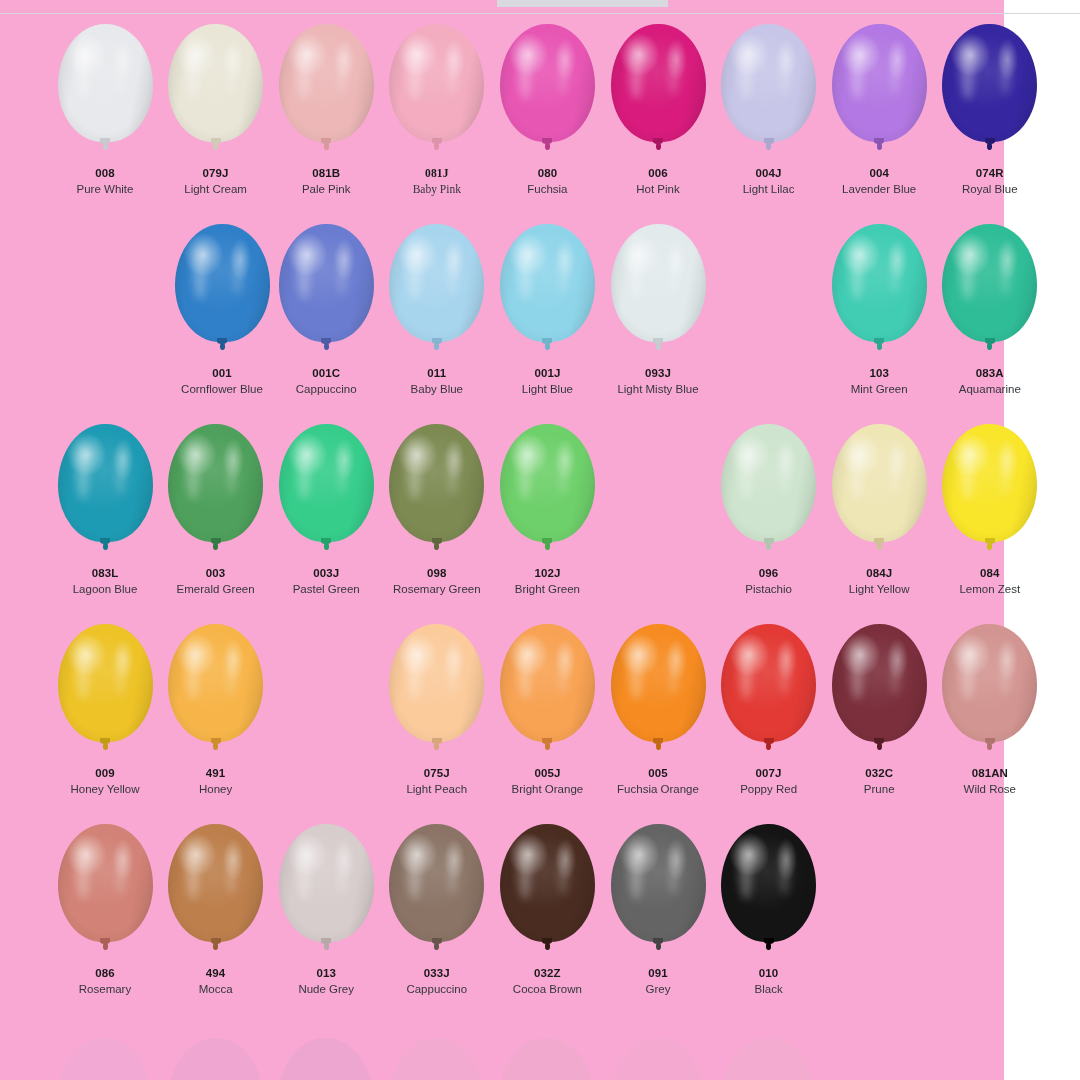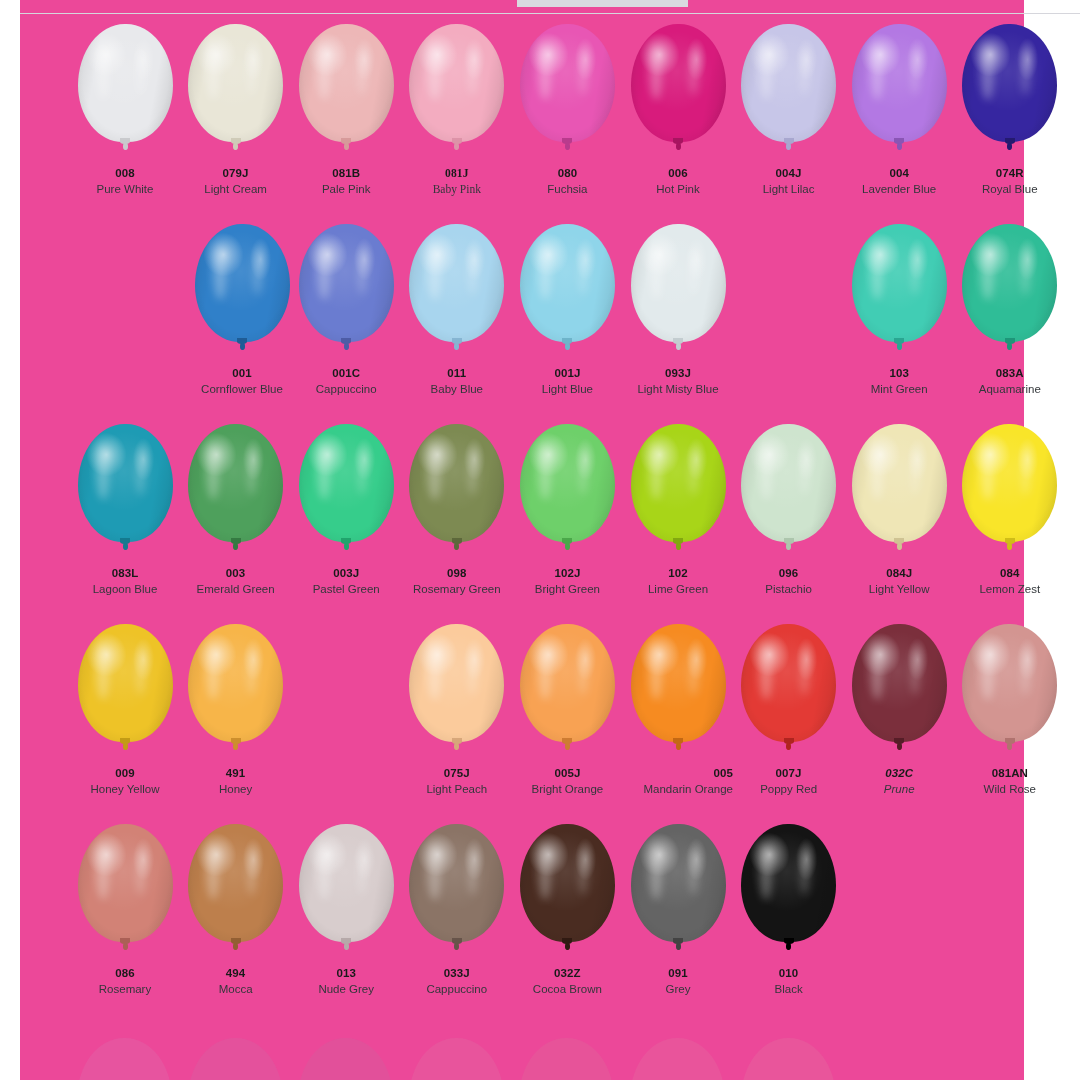--- a/index.html
+++ b/index.html
@@ -7,22 +7,21 @@
   html, body {
     margin: 0; padding: 0;
     width: 1080px; height: 1080px;
     background: #ffffff;
     font-family: "Liberation Sans", "DejaVu Sans", sans-serif;
     overflow: hidden;
   }
   #page {
     position: relative;
     width: 1004px; height: 1080px;
-    background: #ec4899;
-    margin-left: 20px;
+    background: #f9a8d4;
   }
 
   
   .top-block {
     position: absolute;
     left: 497px; top: 0px;
     width: 171px; height: 7px;
     background: #d9d9e0;
   }
   .top-rule {
@@ -480,35 +479,20 @@
               <div class="streak-b"></div>
             </div>
             <div class="knot">
               <div class="neck" style="background-color: rgb(75, 168, 74);"></div>
               <div class="tip" style="background-color: rgb(75, 168, 74);"></div>
             </div>
           </div>
           <span class="code">102J</span>
           <span class="name">Bright Green</span>
         </div>
-        <div class="cell" style="left: 603px;">
-          <div class="balloon-wrap">
-            <div class="balloon">
-              <div class="body" style="background-color: rgb(168, 213, 24);"></div>
-              <div class="streak-a"></div>
-              <div class="streak-b"></div>
-            </div>
-            <div class="knot">
-              <div class="neck" style="background-color: rgb(130, 168, 16);"></div>
-              <div class="tip" style="background-color: rgb(130, 168, 16);"></div>
-            </div>
-          </div>
-          <span class="code">102</span>
-          <span class="name">Lime Green</span>
-        </div>
         <div class="cell" style="left: 713.6px;">
           <div class="balloon-wrap">
             <div class="balloon">
               <div class="body" style="background-color: rgb(206, 228, 206);"></div>
               <div class="streak-a"></div>
               <div class="streak-b"></div>
             </div>
             <div class="knot">
               <div class="neck" style="background-color: rgb(173, 198, 173);"></div>
               <div class="tip" style="background-color: rgb(173, 198, 173);"></div>
@@ -602,51 +586,51 @@
               <div class="streak-b"></div>
             </div>
             <div class="knot">
               <div class="neck" style="background-color: rgb(206, 124, 50);"></div>
               <div class="tip" style="background-color: rgb(206, 124, 50);"></div>
             </div>
           </div>
           <span class="code">005J</span>
           <span class="name">Bright Orange</span>
         </div>
-        <div class="cell" style="left: 603px; text-align: right;">
+        <div class="cell" style="left: 603px;">
           <div class="balloon-wrap">
             <div class="balloon">
               <div class="body" style="background-color: rgb(246, 139, 33);"></div>
               <div class="streak-a"></div>
               <div class="streak-b"></div>
             </div>
             <div class="knot">
               <div class="neck" style="background-color: rgb(196, 104, 19);"></div>
               <div class="tip" style="background-color: rgb(196, 104, 19);"></div>
             </div>
           </div>
           <span class="code">005</span>
-          <span class="name">Mandarin Orange</span>
+          <span class="name">Fuchsia Orange</span>
         </div>
         <div class="cell" style="left: 713.6px;">
           <div class="balloon-wrap">
             <div class="balloon">
               <div class="body" style="background-color: rgb(227, 58, 53);"></div>
               <div class="streak-a"></div>
               <div class="streak-b"></div>
             </div>
             <div class="knot">
               <div class="neck" style="background-color: rgb(176, 36, 31);"></div>
               <div class="tip" style="background-color: rgb(176, 36, 31);"></div>
             </div>
           </div>
           <span class="code">007J</span>
           <span class="name">Poppy Red</span>
         </div>
-        <div class="cell" style="left: 824.2px; font-style: italic;">
+        <div class="cell" style="left: 824.2px;">
           <div class="balloon-wrap">
             <div class="balloon">
               <div class="body" style="background-color: rgb(123, 47, 60);"></div>
               <div class="streak-a"></div>
               <div class="streak-b"></div>
             </div>
             <div class="knot">
               <div class="neck" style="background-color: rgb(86, 29, 39);"></div>
               <div class="tip" style="background-color: rgb(86, 29, 39);"></div>
             </div>

